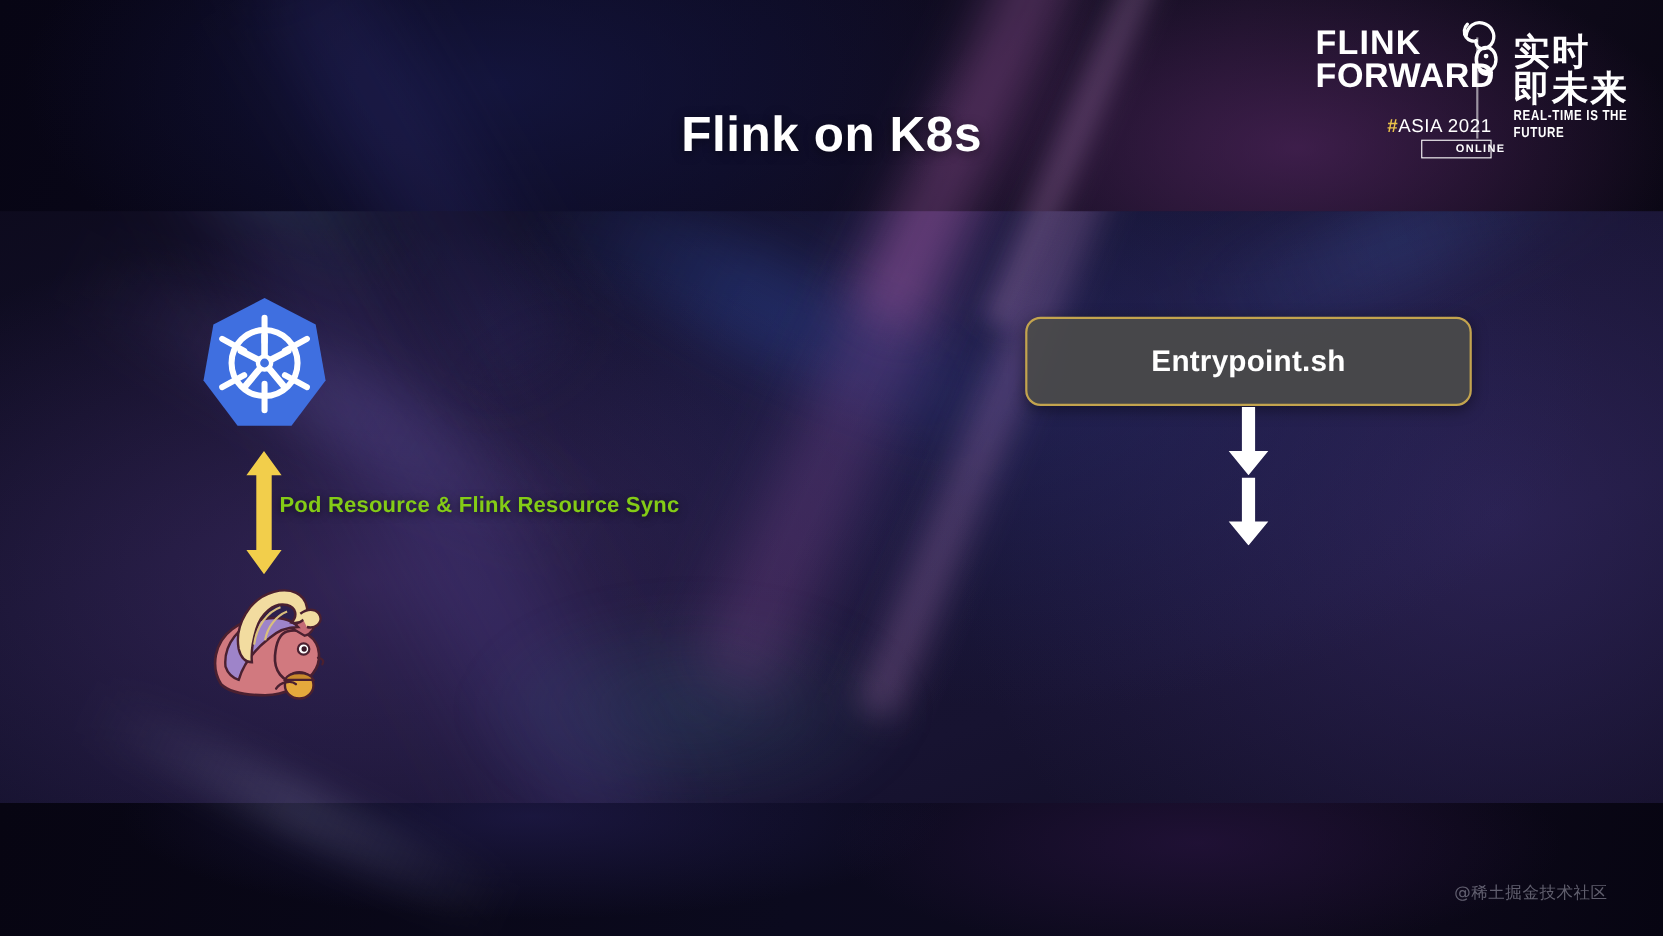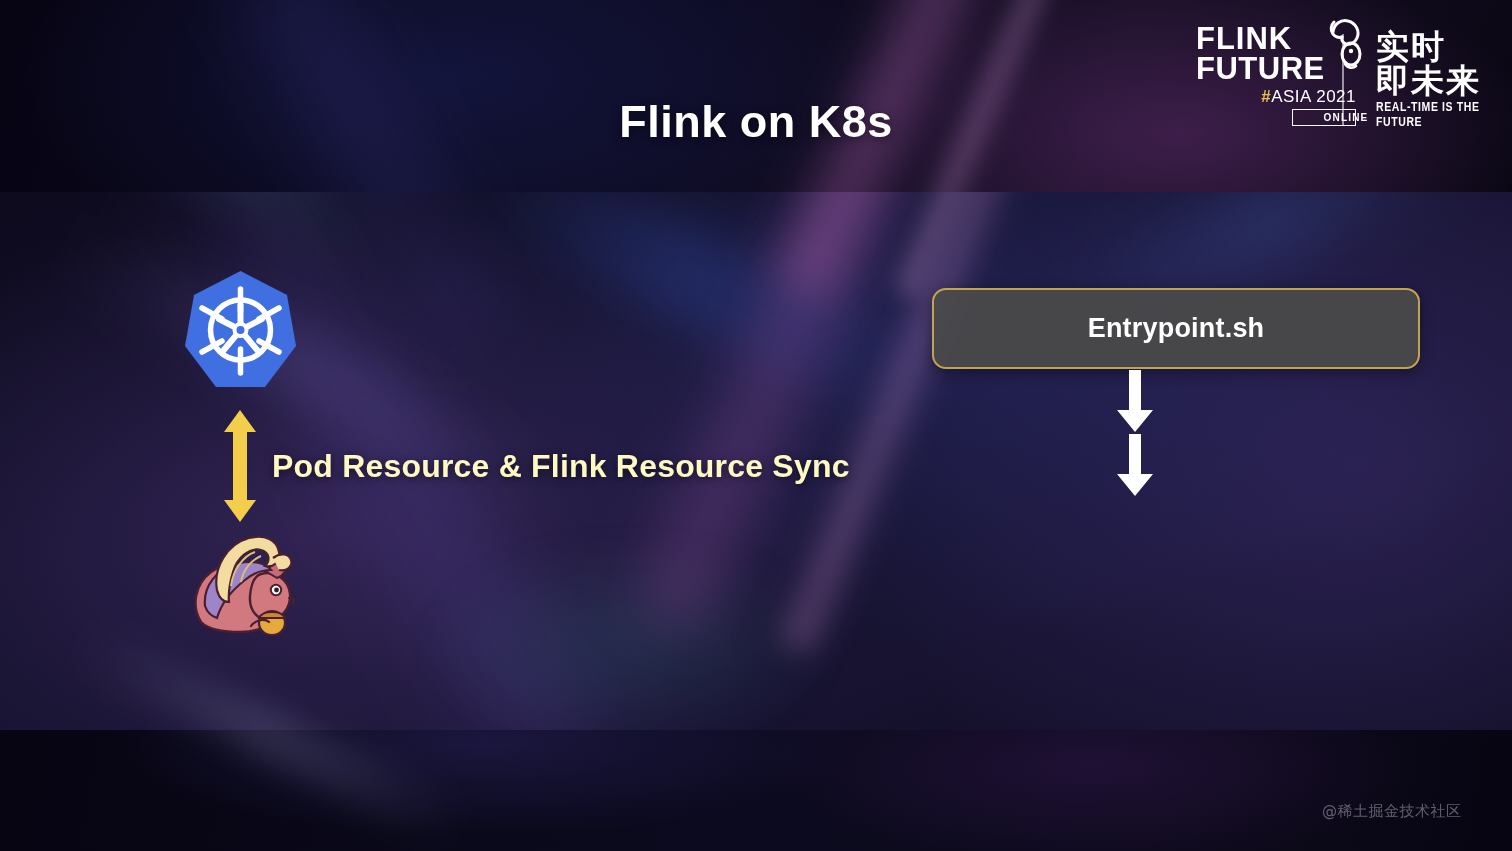--- a/index.html
+++ b/index.html
@@ -86,21 +86,21 @@
     font-size:45px; font-weight:bold; letter-spacing:0.5px;
     color:#ffffff;
     text-shadow:0 2px 10px rgba(0,0,0,0.5);
   }
 
   
   .ff-logo { position:absolute; left:1196px; top:24px; width:290px; height:112px; }
   .ff-left { position:absolute; left:0; top:0; width:160px; }
   .ff-word1 { font-size:31px; font-weight:bold; color:#fff; letter-spacing:1px; line-height:0.98; }
   .ff-word2 { font-size:31px; font-weight:bold; color:#fff; letter-spacing:0.5px; line-height:0.98; }
-  .ff-asia { margin-top:3px; text-align:right; font-size:17px; letter-spacing:0.5px; line-height:1; }
+  .ff-asia { margin-top:21px; text-align:right; font-size:17px; letter-spacing:0.5px; line-height:1; }
   .ff-hash { color:#e8c14a; font-weight:bold; }
   .ff-asia-txt { color:#ffffff; }
   .ff-online {
     margin-top:4px; margin-left:auto; width:64px; height:17px;
     border:1.5px solid #ffffff; color:#ffffff;
     font-size:10px; letter-spacing:1.2px; font-weight:bold;
     display:flex; align-items:center; justify-content:center;padding-left:44px;
   }
   .ff-squirrel { position:absolute; left:107px; top:-6px; width:62px; height:58px; }
 
@@ -112,31 +112,31 @@
   .ff-divider { position:absolute; left:146px; top:10px; width:1.5px; height:92px;
                 background:rgba(255,255,255,0.55); }
 
   
   .k8s-logo { position:absolute; left:183px; top:269px; width:115px; height:123px; }
   .flink-logo { position:absolute; left:183px; top:530px; width:125px; height:115px; }
 
   .sync-arrow { position:absolute; left:222px; top:410px; width:36px; height:112px; }
 
   .sync-label {
-    position:absolute; left:272px; top:448px;
-    font-size:32px; font-weight:bold; color:#fef9c3;
+    position:absolute; left:254px; top:448px;
+    font-size:20px; font-weight:bold; color:#84cc16;
     letter-spacing:0.2px;
     text-shadow:0 2px 8px rgba(0,0,0,0.55);
     white-space:nowrap;
   }
 
   
   .flow { position:absolute; left:932px; top:288px; width:406px; }
   .flow-box {
-    width:488px; height:81px;
+    width:406px; height:81px;
     background:rgba(74,74,74,0.93);
     border:2px solid #c3a44e;
     border-radius:14px;
     display:flex; align-items:center; justify-content:center;
     box-shadow:0 3px 14px rgba(0,0,0,0.4);
   }
   .flow-box span {
     font-size:27px; font-weight:bold; color:#ffffff; letter-spacing:0.2px;
   }
   .flow-gap { height:64px; display:flex; align-items:center; justify-content:center; }
@@ -170,21 +170,21 @@
     <div class="hstreak ht3"></div>
     <div class="hstreak ht1"></div>
     <div class="hstreak ht2"></div>
   </div>
 
   <div class="title">Flink on K8s</div>
 
   <div class="ff-logo">
     <div class="ff-left">
       <div class="ff-word1">FLINK</div>
-      <div class="ff-word2">FUTURE</div>
+      <div class="ff-word2">FORWARD</div>
       <div class="ff-asia">
         <span class="ff-hash">#</span><span class="ff-asia-txt">ASIA 2021</span>
       </div>
       <div class="ff-online">ONLINE</div>
 
       <svg class="ff-squirrel" viewBox="0 0 62 58">
         <path d="M30 14 C31 6, 38 1, 45 3 C53 5, 57 13, 54 20 C52 25, 47 27, 43 26 C40 25, 38 22, 39 19" fill="none" stroke="#fff" stroke-width="3" stroke-linecap="round"></path>
         <path d="M39 19 C36 20, 32 19, 30 16 C27 12, 28 7, 31 4" fill="none" stroke="#fff" stroke-width="3" stroke-linecap="round"></path>
         <ellipse cx="48" cy="36" rx="9" ry="11" fill="none" stroke="#fff" stroke-width="3"></ellipse>
         <circle cx="48" cy="33" r="2.2" fill="#fff"></circle>

